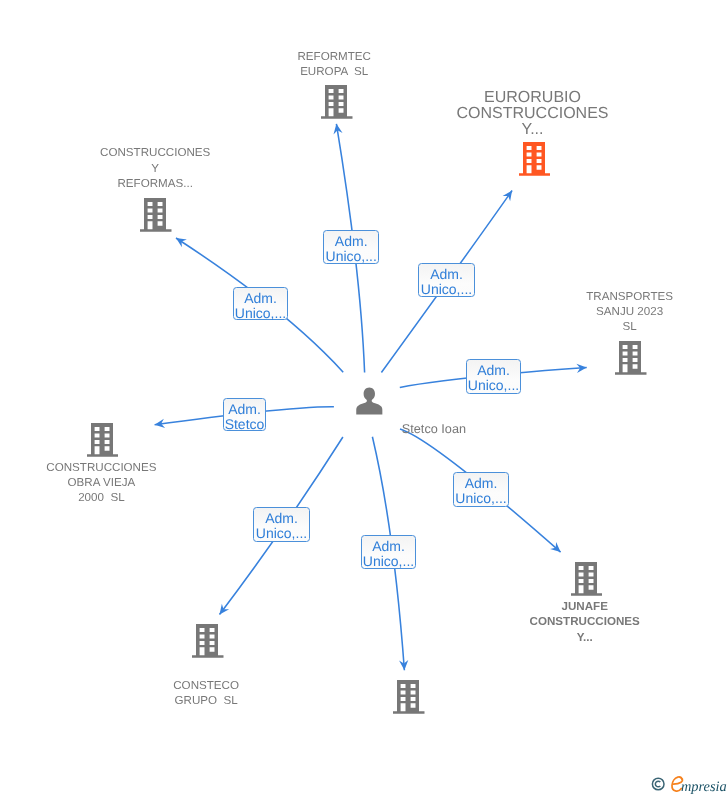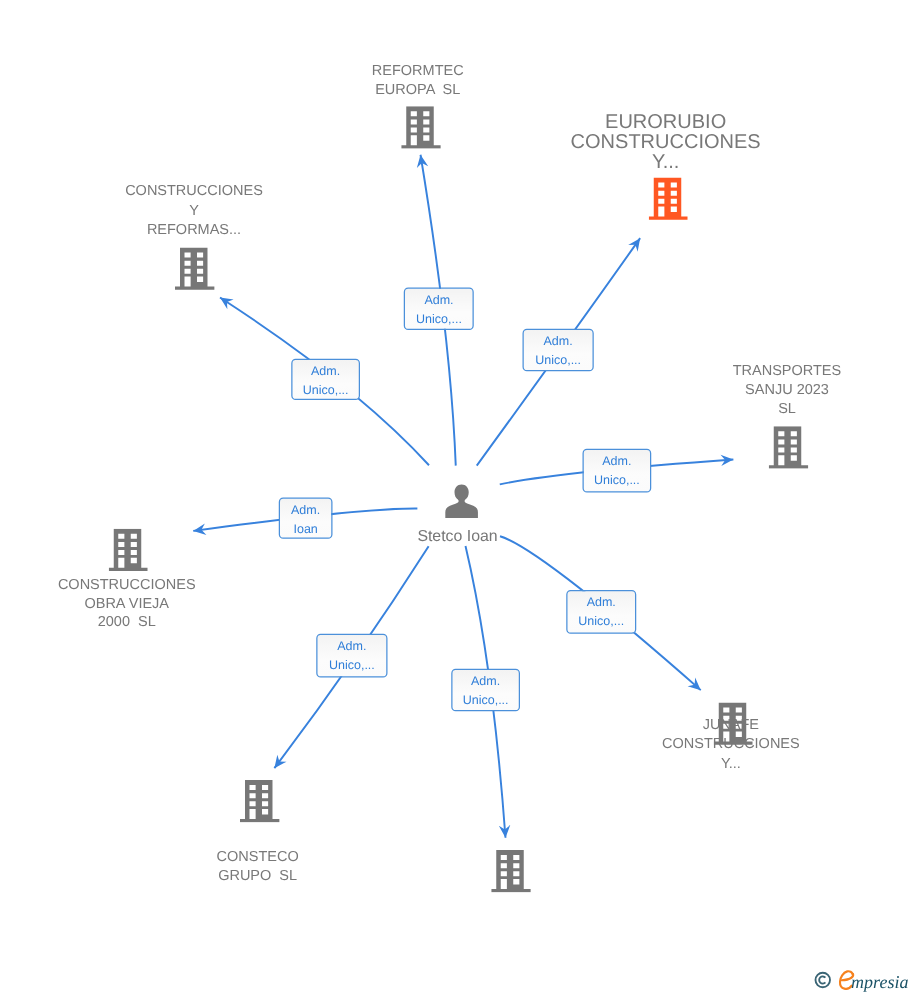--- a/index.html
+++ b/index.html
@@ -4,24 +4,24 @@
 <title>Empresia</title>
 <style>
   html,body{margin:0;padding:0;background:#ffffff;}
   body{width:728px;height:795px;font-family:"Liberation Sans",sans-serif;
        overflow:hidden;position:relative;
        -webkit-font-smoothing:antialiased;text-rendering:geometricPrecision;}
   #stage{position:absolute;left:0;top:0;width:728px;height:795px;background:#fff;}
   #edges{position:absolute;left:0;top:0;width:728px;height:795px;}
   .node-label{position:absolute;text-align:center;color:#787878;font-size:11.6px;
               line-height:15.3px;white-space:pre;width:240px;margin-left:-120px;}
-  .center-label{position:absolute;text-align:center;color:#777777;font-size:12.7px;
+  .center-label{position:absolute;text-align:right;color:#777777;font-size:12.7px;
               line-height:14px;white-space:pre;width:200px;margin-left:-100px;}
   .edge-label{position:absolute;box-sizing:border-box;border:1.3px solid #4b90da;
-              border-radius:3.5px;background:linear-gradient(180deg,#f3f3f3 0%,#fcfcfc 60%,#fbfbfb 100%);color:#2f7ed8;font-size:10px;
+              border-radius:3.5px;background:linear-gradient(180deg,#f3f3f3 0%,#fcfcfc 60%,#fbfbfb 100%);color:#2f7ed8;font-size:14px;
               text-align:center;padding-top:3.4px;}
   .edge-label i{font-style:normal;display:block;line-height:14.8px;}
   #logo{position:absolute;left:647.7px;top:769.4px;}
 </style>
 </head>
 <body>
 
 <div id="stage">
 <svg id="edges" viewBox="0 0 728 795">
   <path d="M 364.60 372.50 Q 360.70 272.10 336.40 123.80" fill="none" stroke="#3882dd" stroke-width="1.55"></path>
@@ -90,21 +90,21 @@
         <path fill="#777777" fill-rule="evenodd" d="M4.0 0 H26.0 V31.2 H31.5 V33.8 H0 V31.2 H4.0 Z M7.6 4.1 h4.9 v3.9 h-4.9 Z M17.6 4.1 h4.9 v3.9 h-4.9 Z M7.6 10.6 h4.9 v4.0 h-4.9 Z M17.6 10.6 h4.9 v4.0 h-4.9 Z M7.6 17.1 h4.9 v3.9 h-4.9 Z M17.6 17.1 h4.9 v3.9 h-4.9 Z M7.6 23.2 h4.9 v8.0 h-4.9 Z M17.6 23.2 h4.9 v4.5 h-4.9 Z"></path>
       </svg></div>
 <div class="node-label" style="left:206.1px;top:662.2px;margin-top:16px;">CONSTECO
 GRUPO  SL</div>
 <div style="position:absolute;left:393.2px;top:680.0px;"><svg width="31.5" height="33.8" viewBox="0 0 31.5 33.8">
         <path fill="#777777" fill-rule="evenodd" d="M4.0 0 H26.0 V31.2 H31.5 V33.8 H0 V31.2 H4.0 Z M7.6 4.1 h4.9 v3.9 h-4.9 Z M17.6 4.1 h4.9 v3.9 h-4.9 Z M7.6 10.6 h4.9 v4.0 h-4.9 Z M17.6 10.6 h4.9 v4.0 h-4.9 Z M7.6 17.1 h4.9 v3.9 h-4.9 Z M17.6 17.1 h4.9 v3.9 h-4.9 Z M7.6 23.2 h4.9 v8.0 h-4.9 Z M17.6 23.2 h4.9 v4.5 h-4.9 Z"></path>
       </svg></div>
 <div style="position:absolute;left:570.8px;top:562.4px;"><svg width="31.5" height="33.8" viewBox="0 0 31.5 33.8">
         <path fill="#777777" fill-rule="evenodd" d="M4.0 0 H26.0 V31.2 H31.5 V33.8 H0 V31.2 H4.0 Z M7.6 4.1 h4.9 v3.9 h-4.9 Z M17.6 4.1 h4.9 v3.9 h-4.9 Z M7.6 10.6 h4.9 v4.0 h-4.9 Z M17.6 10.6 h4.9 v4.0 h-4.9 Z M7.6 17.1 h4.9 v3.9 h-4.9 Z M17.6 17.1 h4.9 v3.9 h-4.9 Z M7.6 23.2 h4.9 v8.0 h-4.9 Z M17.6 23.2 h4.9 v4.5 h-4.9 Z"></path>
       </svg></div>
-<div class="node-label" style="left:584.7px;top:572px;">JUNAFE
+<div class="node-label" style="left:584.7px;top:599px;font-weight:bold;">JUNAFE
 CONSTRUCCIONES
 Y...</div>
 <div style="position:absolute;left:356.3px;top:387.0px;">
 <svg width="26.6" height="28" viewBox="0 0 26.6 28">
         <path fill="#777777" d="M13.3 0.5c-3.55 0-5.7 2.75-5.7 6.3 0 2.65 1.05 4.75 2.7 5.8 0.55 0.4 0.7 0.95 0.55 1.65 -0.2 0.95-1.25 1.35-2.5 1.7C5.25 16.8 2.2 18.05 1.05 19.8 0.45 20.7 0.25 21.7 0.25 22.8V27.5H26.35V22.8c0-1.1-0.2-2.1-0.8-3 -1.15-1.75-4.2-3-7.3-3.85 -1.25-0.35-2.3-0.75-2.5-1.7 -0.15-0.7 0-1.25 0.55-1.65 1.65-1.05 2.7-3.15 2.7-5.8C19 3.25 16.85 0.5 13.3 0.5z"></path>
       </svg>
 </div>
 <div class="center-label" style="left:366px;top:421.6px;">Stetco Ioan</div>
 <div class="edge-label" style="left:323.0px;top:230.0px;width:56.4px;height:34.1px;">
       <i>Adm.</i>
@@ -117,21 +117,21 @@
 <div class="edge-label" style="left:233.0px;top:287.0px;width:55.0px;height:33.0px;">
       <i>Adm.</i>
       <i>Unico,...</i>
     </div>
 <div class="edge-label" style="left:466.0px;top:359.0px;width:55.0px;height:35.0px;">
       <i>Adm.</i>
       <i>Unico,...</i>
     </div>
 <div class="edge-label" style="left:223.0px;top:398.0px;width:43.0px;height:33.0px;">
       <i>Adm.</i>
-      <i>Ioan</i>
+      <i>Stetco</i>
     </div>
 <div class="edge-label" style="left:253.0px;top:507.0px;width:57.0px;height:35.0px;">
       <i>Adm.</i>
       <i>Unico,...</i>
     </div>
 <div class="edge-label" style="left:361.0px;top:535.0px;width:55.0px;height:34.0px;">
       <i>Adm.</i>
       <i>Unico,...</i>
     </div>
 <div class="edge-label" style="left:453.0px;top:472.0px;width:56.0px;height:35.0px;">

